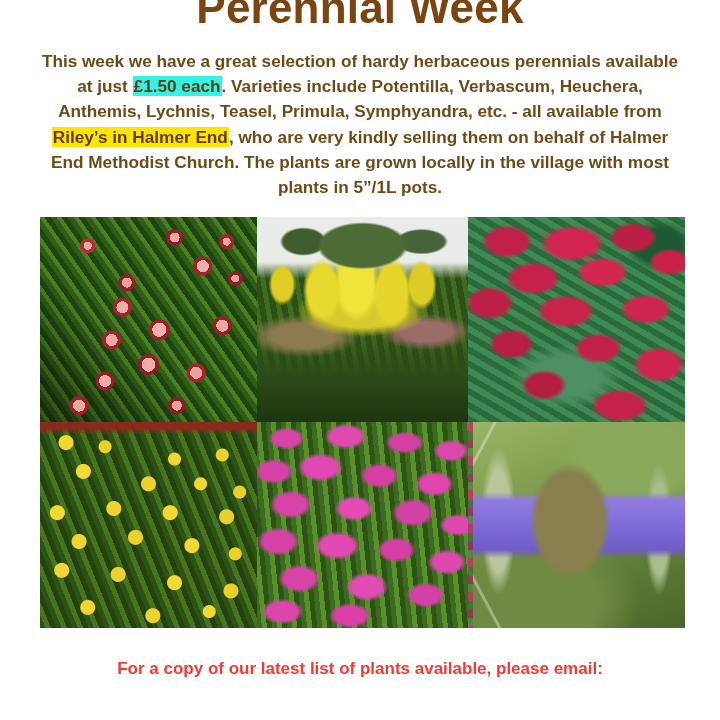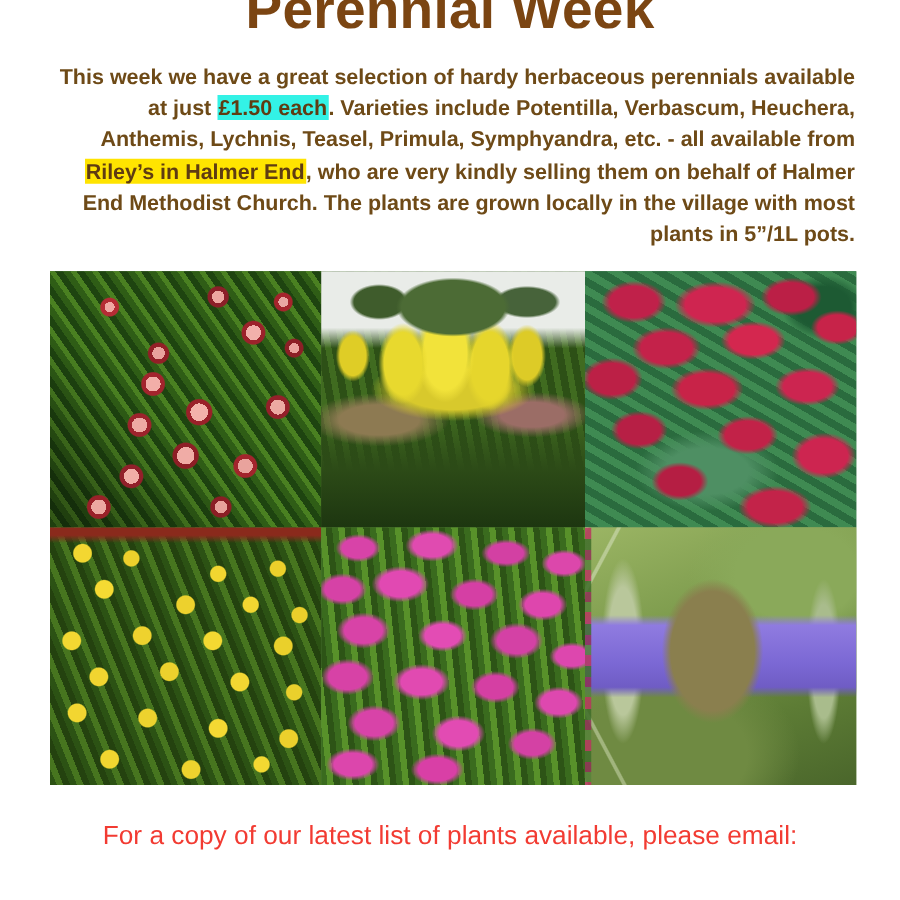--- a/index.html
+++ b/index.html
@@ -29,21 +29,21 @@
     line-height: 1.0;
     white-space: nowrap;
   }
 
   
   .blurb {
     position: absolute;
     top: 49px;
     left: 36px;
     width: 648px;
-    text-align: right;
+    text-align: center;
     font-size: 17.2px;
     font-weight: bold;
     color: #6E4A17;
     line-height: 25.2px;
   }
   .hl-cyan {
     background: #33F2E6;
     color: #5F3C12;
     padding: 0 1px;
   }
@@ -220,22 +220,22 @@
     opacity: 0.85;
   }
 
   
   .footer {
     position: absolute;
     top: 658px;
     left: 0;
     width: 720px;
     text-align: center;
-    font-size: 21px;
-    font-weight: normal;
+    font-size: 17px;
+    font-weight: bold;
     color: #F23B32;
     line-height: 22px;
   }
 </style>
 </head>
 <body>
 
 <div class="title">Perennial Week</div>
 
 <div class="blurb"><span>This week we have a great selection of hardy herbaceous perennials available at just </span><span class="hl-cyan">£1.50 each</span><span>. Varieties include Potentilla, Verbascum, Heuchera, Anthemis, Lychnis, Teasel, Primula, Symphyandra, etc. - all available from </span><span class="hl-yellow">Riley’s in Halmer End</span><span>, who are very kindly selling them on behalf of Halmer End Methodist Church. The plants are grown locally in the village with most plants in 5”/1L pots.</span></div>

